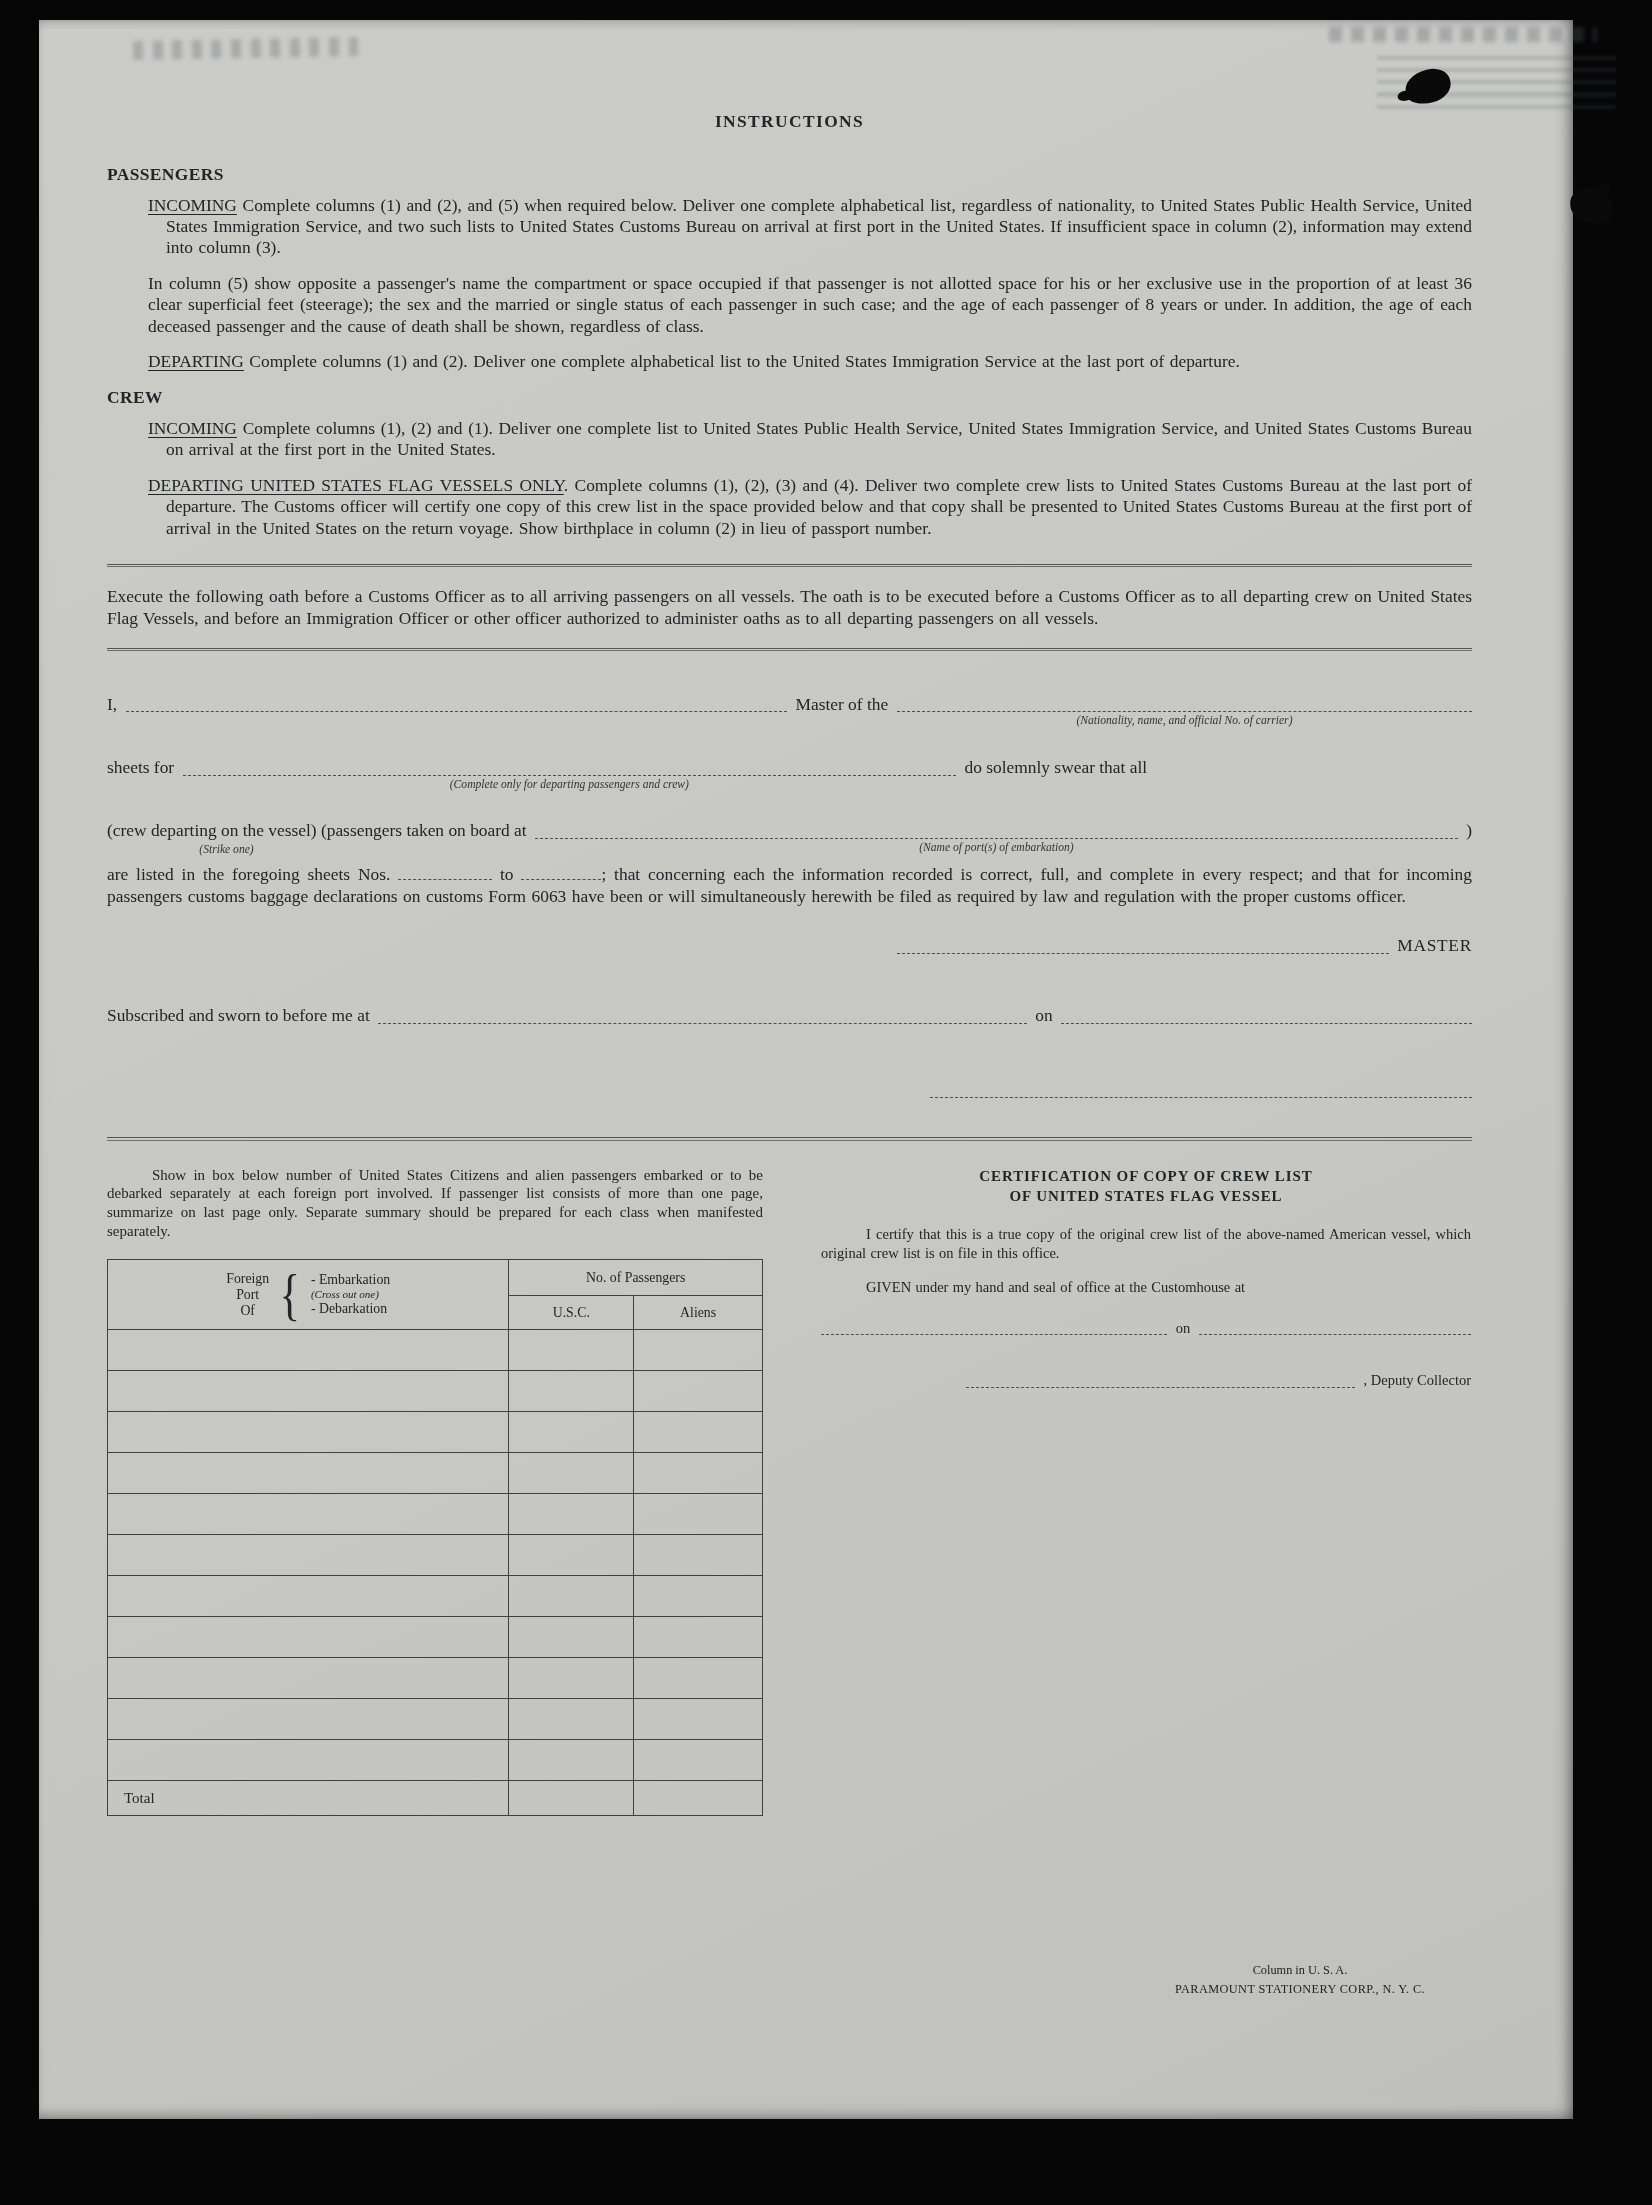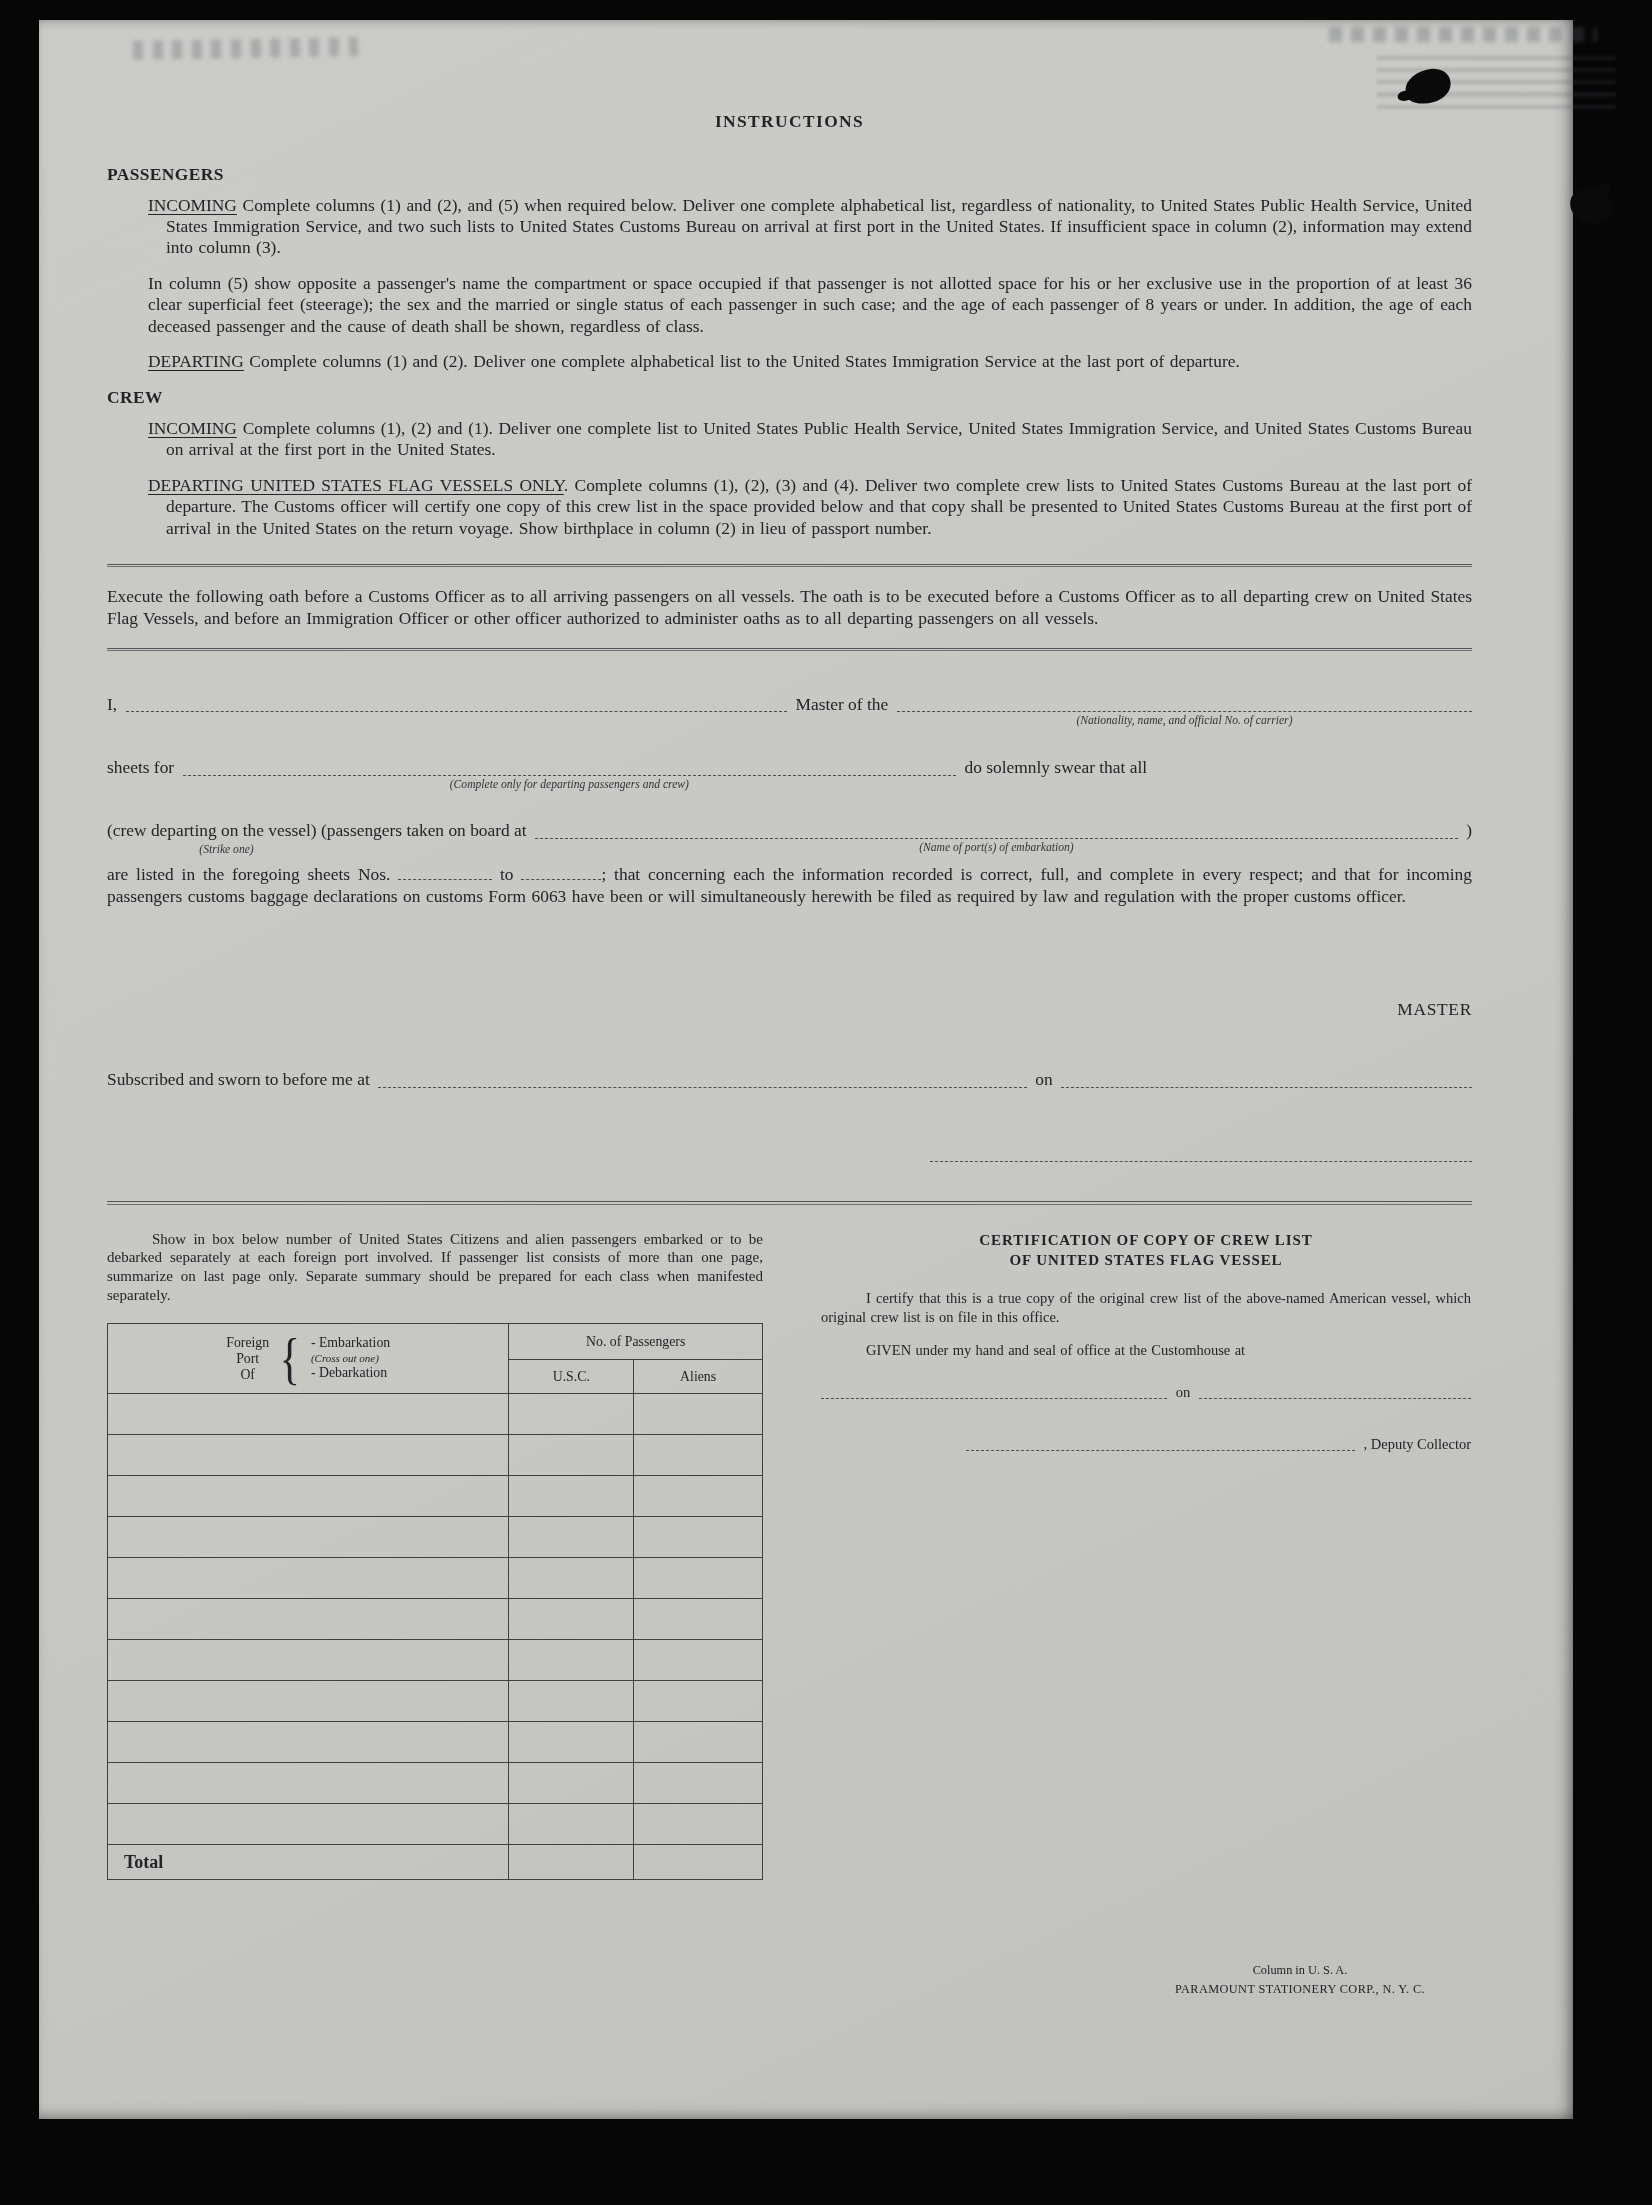--- a/index.html
+++ b/index.html
@@ -37,21 +37,21 @@
   .cap-left { position:absolute; top:23px; left:22%; }
   .oath-line1 { margin-top:41px; }
   .oath-line2 { margin-top:41px; }
   .oath-line3 { margin-top:41px; }
   .g-name { flex-grow:885; } .g-carrier { flex-grow:770; }
   .g-bound { flex-grow:990; } .spacer { flex-grow:405; height:0.7px; }
   .g-port { flex-grow:1; }
   .oath-listed { margin-top:22px; margin-bottom:0; }
   .iblank { display:inline-block; border-bottom:1.4px dashed #4c4d52; height:1em; vertical-align:baseline; }
   .w130 { width:94px; } .w110 { width:80px; }
-  .master-line { margin-top:70px; margin-left:790px;flex-direction:column; }
+  .master-line { margin-top:27px; margin-left:790px; }
   .master-line .blank { flex-grow:1; }
   .master-lbl { letter-spacing:0.7px; }
   .subscribed-line { margin-top:48px; }
   .g-sub1 { flex-grow:750; } .g-sub2 { flex-grow:475; }
   .extra-line { margin-top:52px; margin-left:823px; height:20px; border-bottom:1.4px dashed #4c4d52; }
 
   
   .bottom { display:flex; margin-top:25px; column-gap:58px; }
   .left-col { width:656px; flex:0 0 auto; }
   .right-col { width:650px; flex:0 0 auto; }
@@ -63,21 +63,21 @@
   .ph-flex { display:flex; align-items:center; justify-content:center; column-gap:7.2px; }
   .ph-words { text-align:center; line-height:1.15; }
   .ph-brace { font-size:57px; font-weight:normal; line-height:.9; transform:scaleX(.75); }
   .ph-embark { text-align:left; line-height:1.2; }
   .ph-cross { font-size:11px; font-style:italic; }
   .pass-head { height:35px; font-weight:normal; text-align:center; }
   .usc-head, .aliens-head { height:33px; font-weight:normal; text-align:center; }
   .usc-col { width:125px; } .aliens-col { width:129px; }
   .port-table tbody td { height:41px; }
   .port-table tfoot td { height:35px; }
-  .total-cell { padding-left:16px; font-size:18px;font-weight:bold; }
+  .total-cell { padding-left:16px; font-size:15px; }
 
   .cert-title { text-align:center; font-weight:bold; font-size:15px; letter-spacing:0.9px; line-height:1.35; margin-bottom:19px; }
   .cert-para { font-size:14.5px; line-height:1.3; text-align:justify; text-indent:45px; margin-bottom:14.5px; word-spacing:0.7px; }
   .cert-fl { font-size:14.5px; }
   .cert-on-line { margin-top:19px; }
   .g-c1 { flex-grow:490; } .g-c2 { flex-grow:385; }
   .cert-deputy-line { margin-top:30px; margin-left:145px; }
   .g-c3 { flex-grow:1; }
 
   .footer { position:absolute; left:1087px; top:1941px; width:348px; text-align:center; font-size:12.3px; line-height:1.55; }

